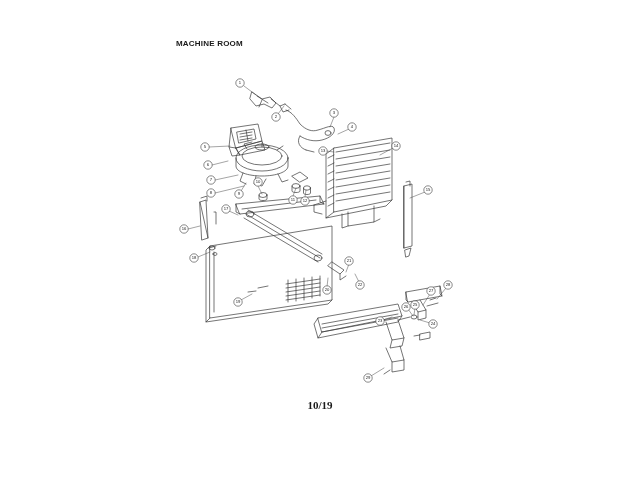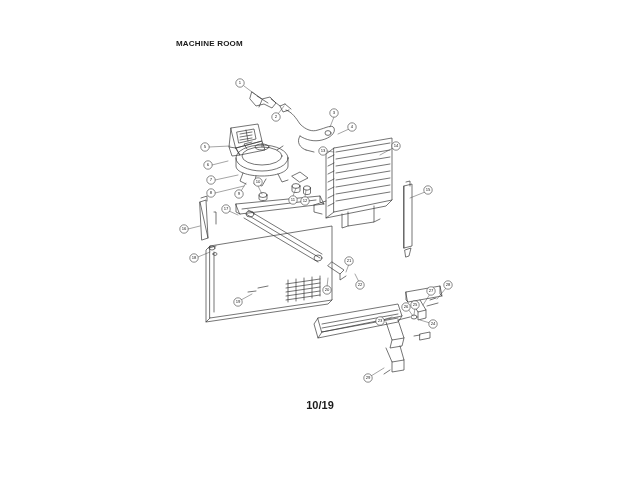--- a/index.html
+++ b/index.html
@@ -32,20 +32,21 @@
   }
   #pagenum {
     position: absolute;
     left: 0;
     right: 0;
     top: 399px;
     text-align: center;
     font-size: 11px;
     font-weight: bold;
     color: #1a1a1a;
+    font-family: Liberation Serif, serif;
   }
   #diagram {
     position: absolute;
     left: 0;
     top: 0;
     width: 640px;
     height: 480px;
   }
   .callout-label {
     font-family: "Liberation Sans", sans-serif;

